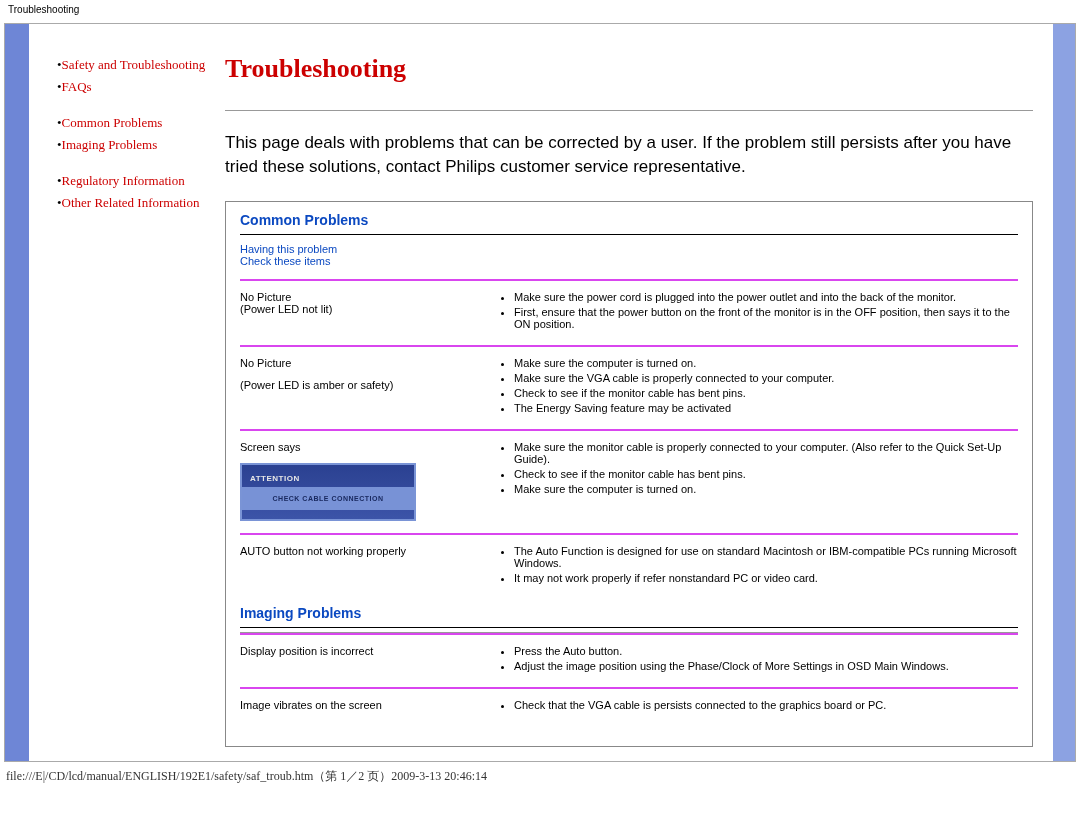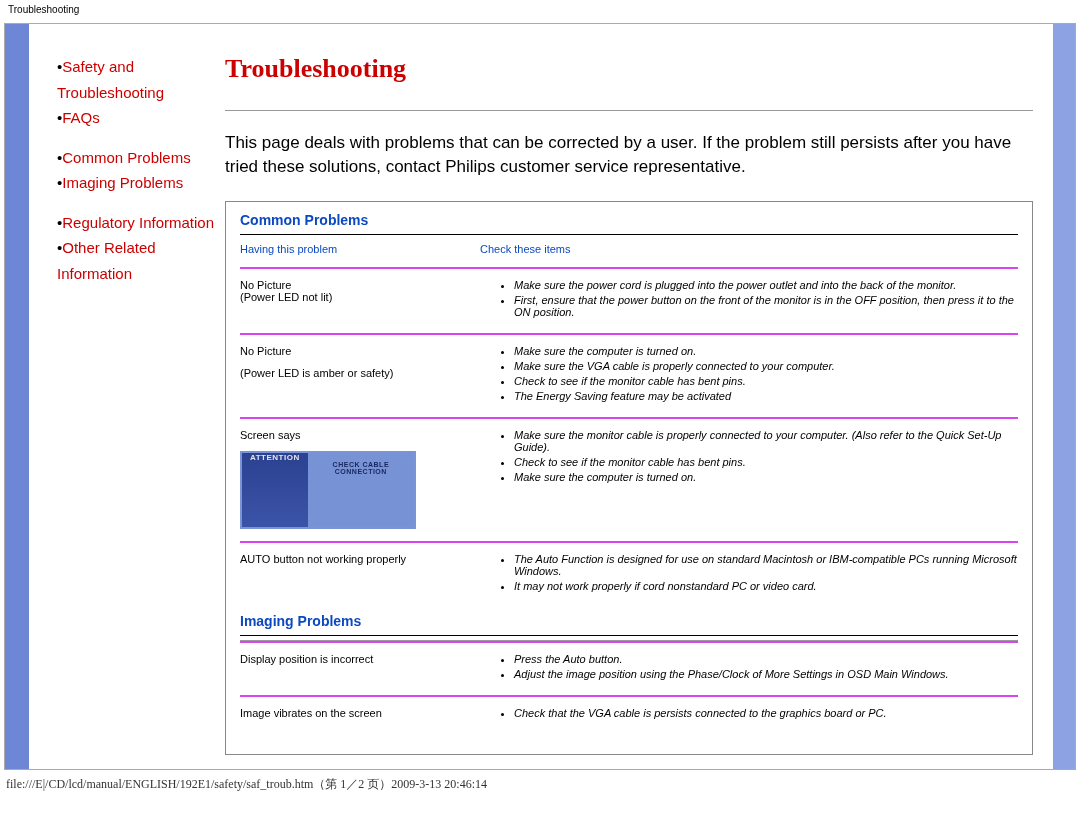--- a/index.html
+++ b/index.html
@@ -28,22 +28,23 @@
   .content-area {
     flex: 1;
     display: flex;
     padding-left: 28px;
     padding-top: 30px;
   }
   .sidebar {
     width: 168px;
     flex-shrink: 0;
     padding-right: 8px;
-    font-size: 15px;
+    font-size: 13px;
     line-height: 1.7;
+    font-family: Liberation Serif, serif;
   }
   .sidebar .link {
     color: #cc0000;
     text-decoration: none;
     cursor: pointer;
   }
   .sidebar .group { margin-bottom: 14px; }
   .main {
     flex: 1;
     padding-right: 20px;
@@ -85,52 +86,51 @@
     border: none;
     border-top: 1px solid #999;
     margin: 0;
   }
   .row {
     display: flex;
     border-top: 2px solid #d946ef;
     padding: 10px 0 12px 0;
     font-size: 11px;
   }
-  .row.first { border-top: none; padding-top: 4px; }
+  .row.first { border-top: none; padding-top: 4px; flex-direction: column; }
   .col-a {
     width: 240px;
     flex-shrink: 0;
     color: #000;
   }
   .col-a.header, .col-b.header {
     color: #0b49c1;
   }
   .col-b {
     flex: 1;
   }
   .col-b ul {
     margin: 0;
     padding-left: 34px;
-    font-style: italic;
   }
   .col-b li {
     margin-bottom: 3px;
   }
   .attention-box {
     width: 176px;
-    height: 78px;
+    height: 58px;
     margin-top: 10px;
     background: linear-gradient(#2b4191, #3c54a8);
     border: 2px solid #7a94d6;
     font-size: 8px;
     color: #e6e6e6;
     font-weight: bold;
     letter-spacing: 0.5px;
     display: flex;
-    flex-direction: row;
+    flex-direction: column;
     justify-content: center;
   }
   .attention-box .top {
     padding: 0 8px 4px 8px;
   }
   .attention-box .bot {
     background: #7892d6;
     color: #1a2a60;
     text-align: center;
     padding: 8px 4px;
@@ -188,21 +188,21 @@
         </div>
 
         <div class="row">
           <div class="col-a">
             <div>No Picture</div>
             <div>(Power LED not lit)</div>
           </div>
           <div class="col-b">
             <ul>
               <li>Make sure the power cord is plugged into the power outlet and into the back of the monitor.</li>
-              <li>First, ensure that the power button on the front of the monitor is in the OFF position, then press it to the ON position.</li>
+              <li>First, ensure that the power button on the front of the monitor is in the OFF position, then says it to the ON position.</li>
             </ul>
           </div>
         </div>
 
         <div class="row">
           <div class="col-a">
             <div>No Picture</div>
             <div style="height:10px"></div>
             <div>(Power LED is amber or safety)</div>
           </div>
@@ -233,21 +233,21 @@
           </div>
         </div>
 
         <div class="row">
           <div class="col-a">
             <div>AUTO button not working properly</div>
           </div>
           <div class="col-b">
             <ul>
               <li>The Auto Function is designed for use on standard Macintosh or IBM-compatible PCs running Microsoft Windows.</li>
-              <li>It may not work properly if cord nonstandard PC or video card.</li>
+              <li>It may not work properly if refer nonstandard PC or video card.</li>
             </ul>
           </div>
         </div>
 
         <div class="section-title" style="margin-top:6px">Imaging Problems</div>
         <hr class="sec-rule">
         <hr class="sub-rule">
 
         <div class="row">
           <div class="col-a">

